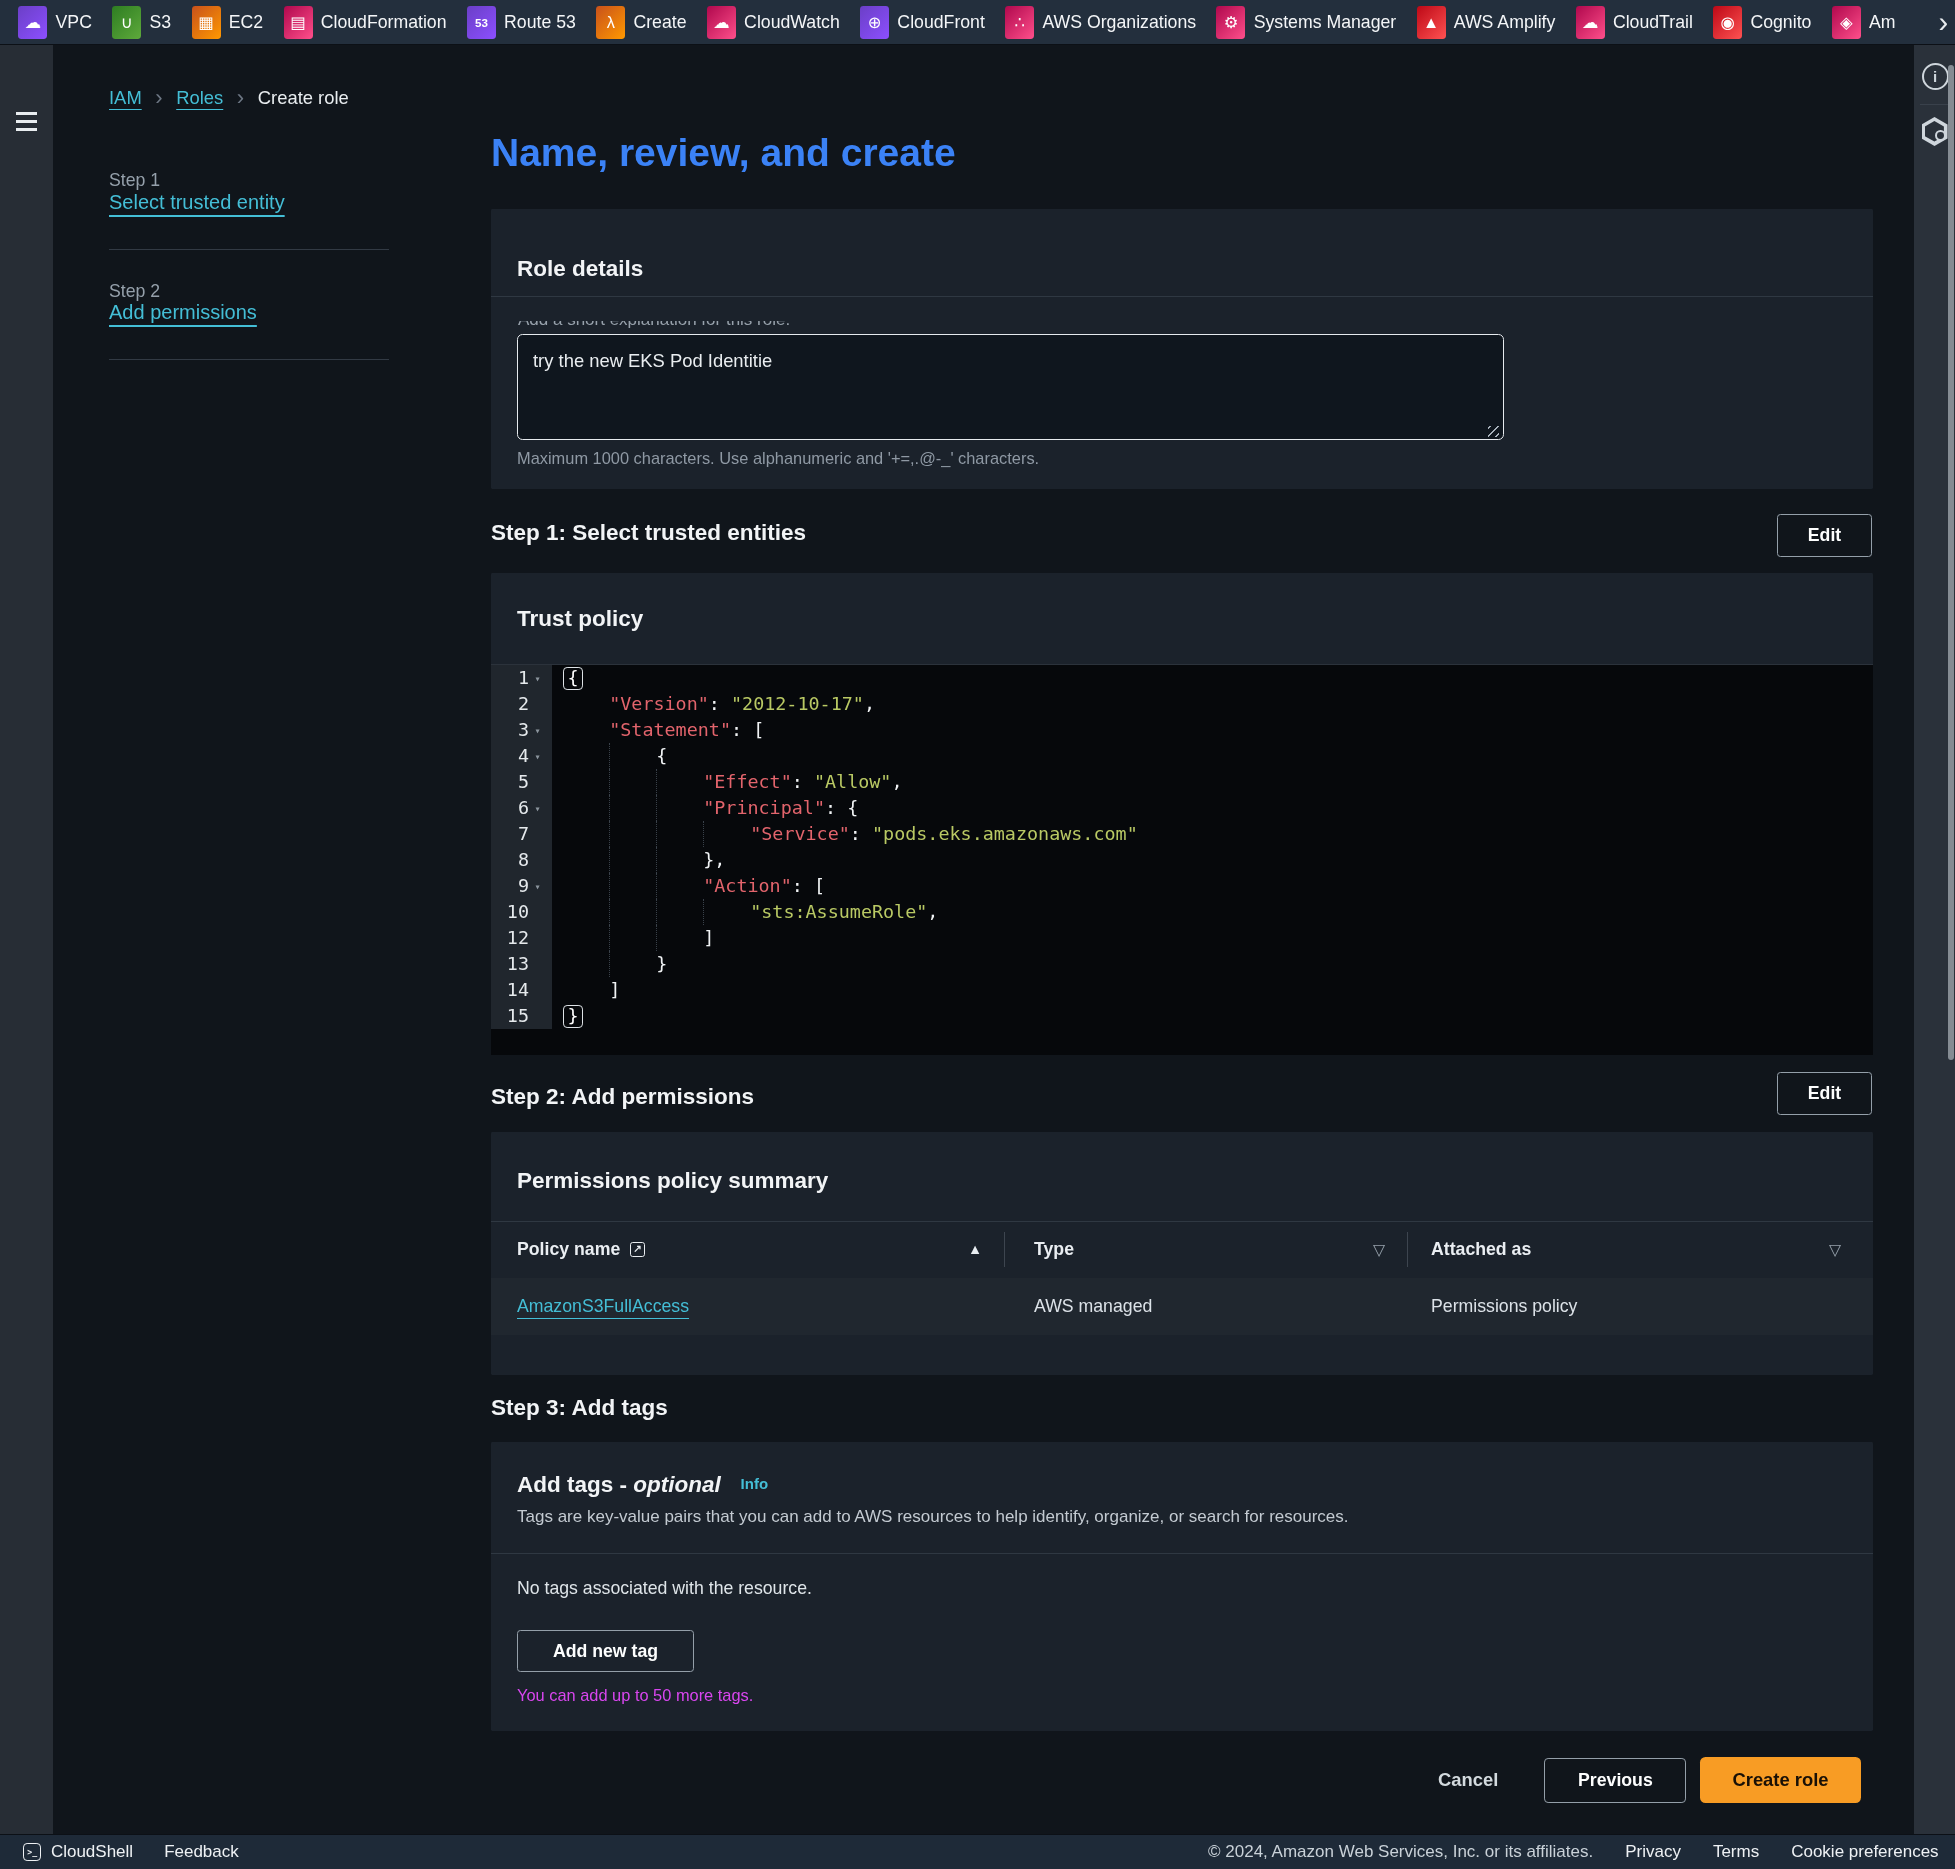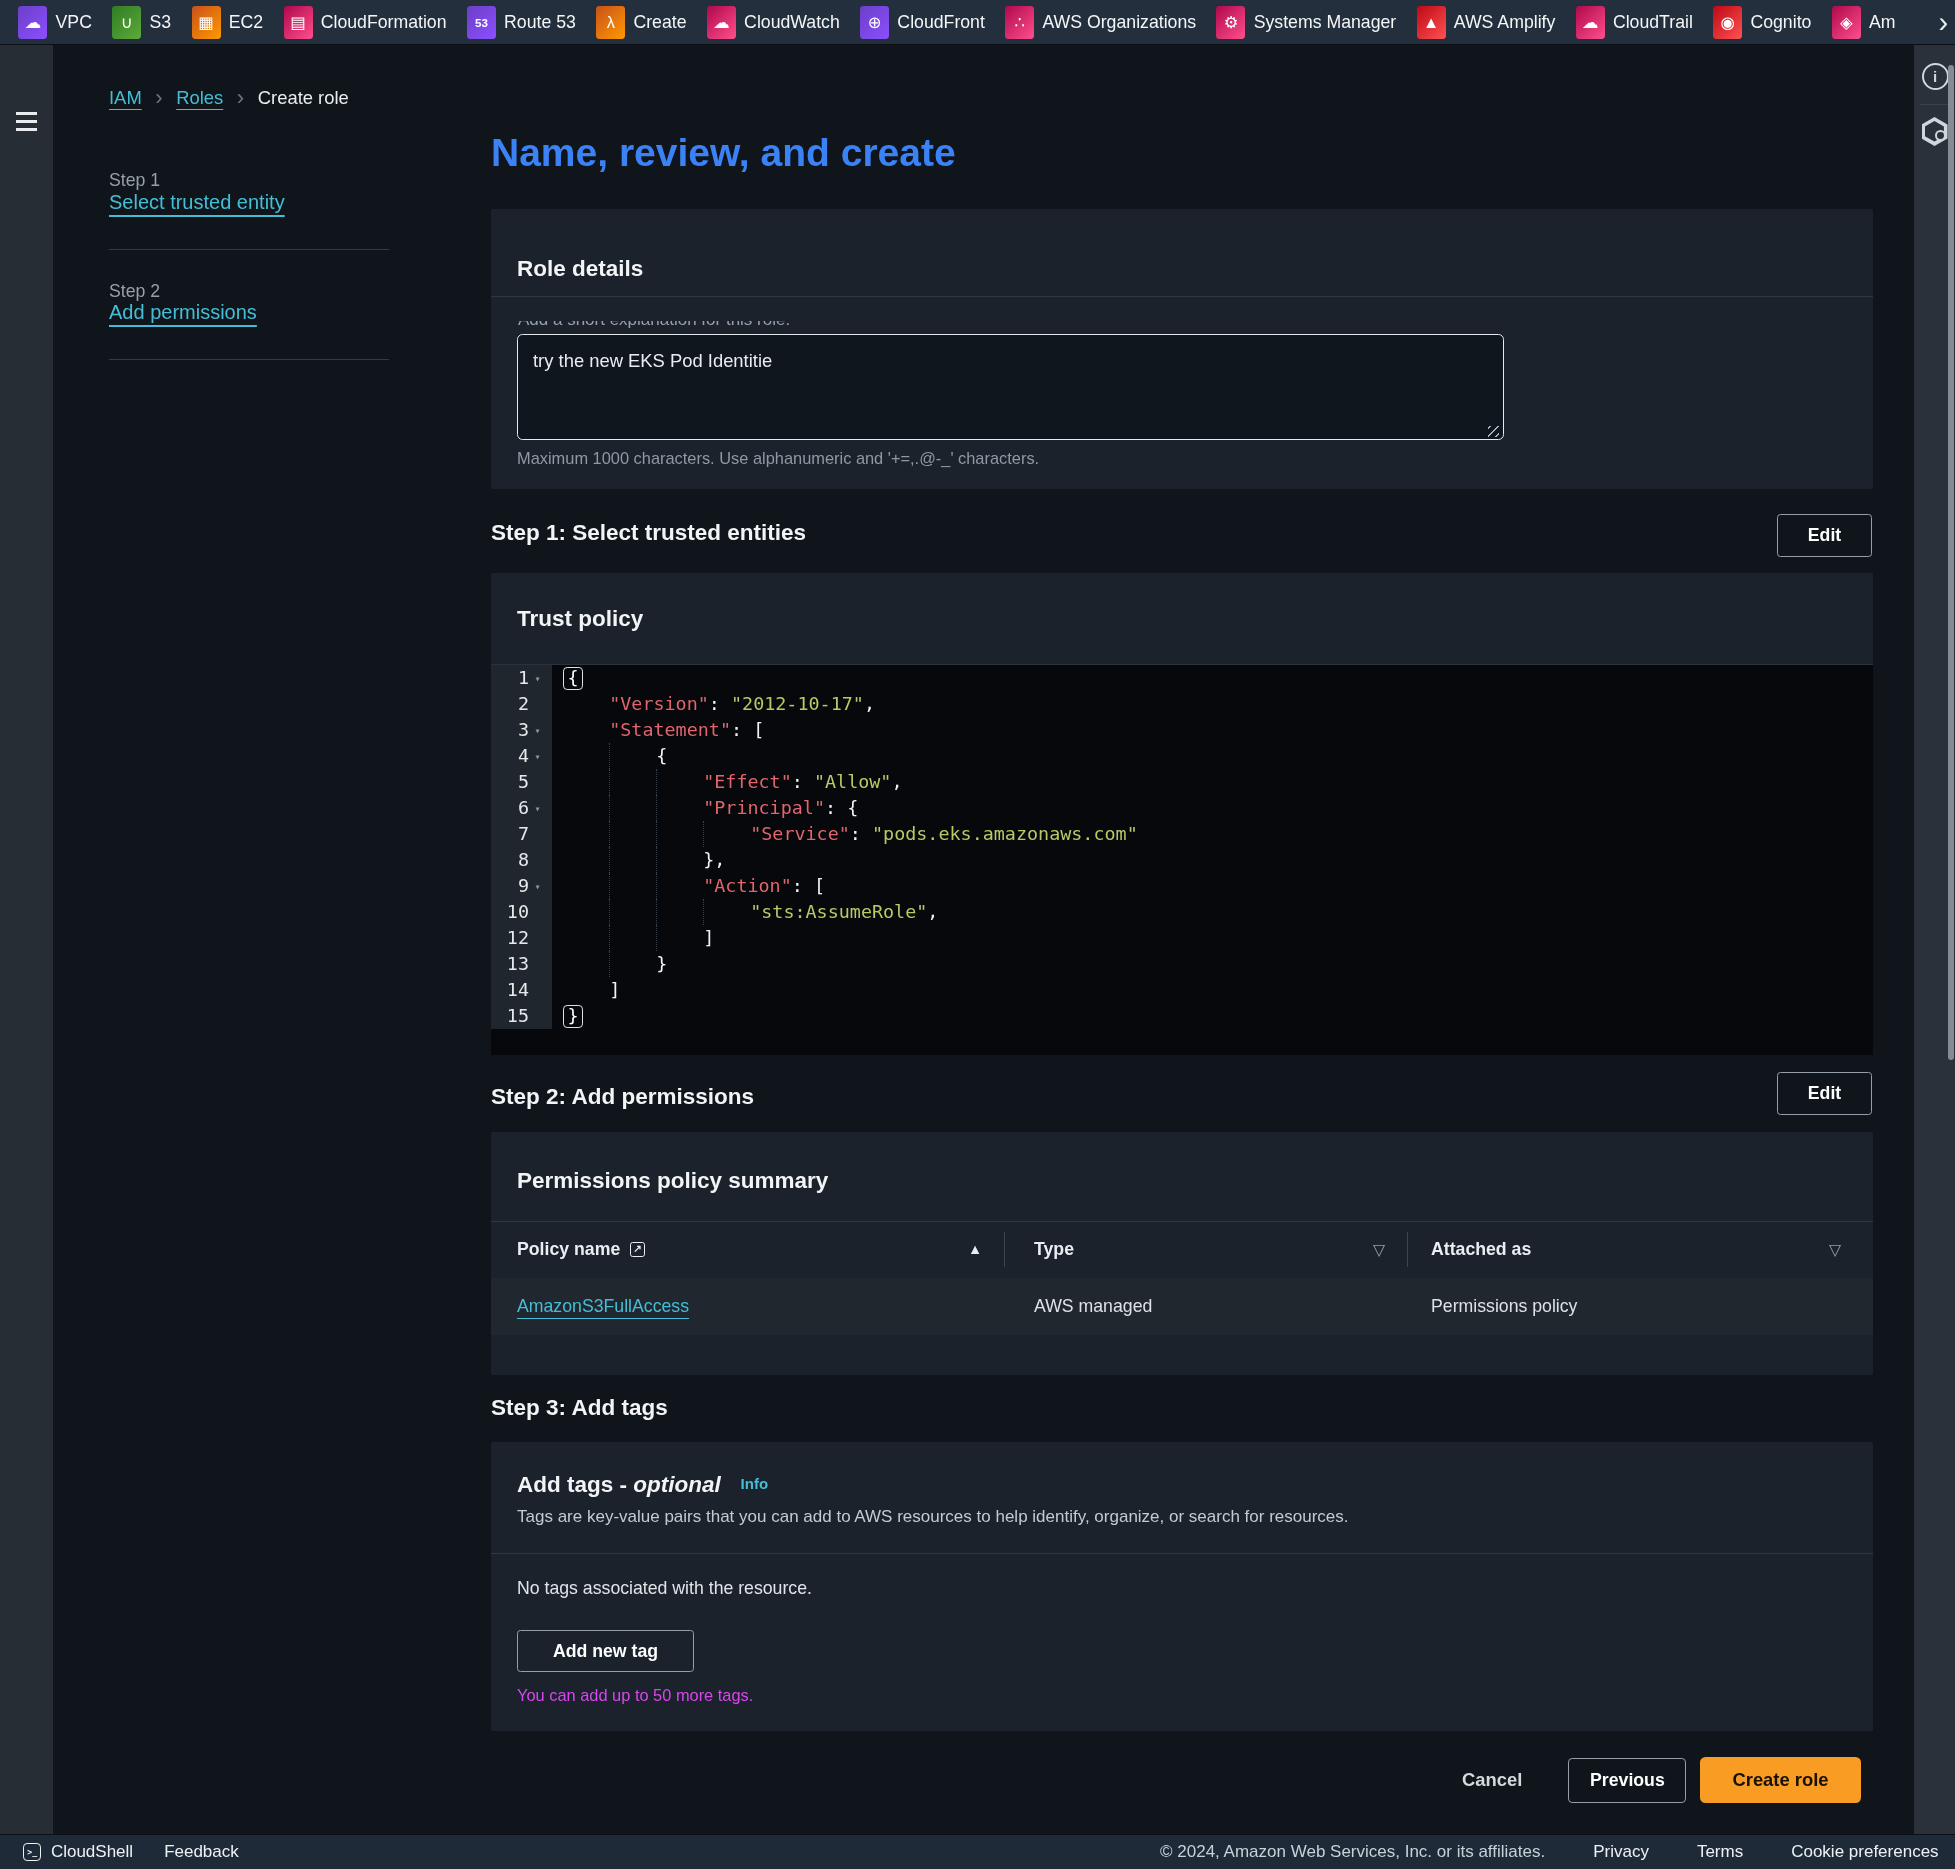--- a/index.html
+++ b/index.html
@@ -114,35 +114,35 @@
   #panel-tags .hdiv.d1{top:111px}
   .empty-text{position:absolute;top:136px;left:26px;font-size:17.7px;color:#dfe5e9}
   .add-tag-btn{position:absolute;top:188px;left:26px;width:177px;height:42px}
   .limit-text{position:absolute;top:244px;left:26px;font-size:16.4px;color:#d946ef}
 
   
   .actions{position:absolute;top:1756px;left:0;width:1370px;height:48px;display:flex;
            justify-content:flex-end;align-items:center}
   .cancel-btn{font-size:18.4px;font-weight:bold;color:#d3dade;background:none;border:none;
               margin-right:40px;cursor:pointer;font-family:inherit}
-  .prev-btn{width:118px;height:45px;margin-right:13.6px;border-radius:4.1px}
+  .prev-btn{width:142px;height:45px;margin-right:13.6px;border-radius:4.1px}
   .create-btn{width:161px;height:46px;background:#f89c24;border:none;border-radius:5.5px;color:#191006;
               font-weight:bold;font-size:18.4px;cursor:pointer;font-family:inherit}
 
   
   .footer{position:absolute;left:0;bottom:0;width:1955px;height:35px;background:#1e2a38;display:flex;
           align-items:center;box-sizing:border-box;padding:0 16.4px 0 23px;font-size:17px;
           border-top:1.4px solid #0c1016}
   .cs-icon{width:16.4px;height:16.4px;border:1.4px solid #eef1f4;border-radius:4.1px;color:#eef1f4;
            font-family:"DejaVu Sans Mono",monospace;font-size:8.2px;font-weight:bold;display:flex;
            align-items:center;justify-content:center;margin-right:9.5px;flex:0 0 auto}
   .footer-link{color:#eef1f4;cursor:pointer;white-space:nowrap}
   .cloudshell{display:flex;align-items:center;cursor:pointer}
   .feedback{margin-left:31px}
-  .footer-right{margin-left:auto;display:flex;align-items:center;gap:48px}
+  .footer-right{margin-left:auto;display:flex;align-items:center;gap:32px}
   .copyright{color:#c9d1d8;white-space:nowrap}
 </style>
 </head>
 <body>
 
 <div class="topbar">
   <div id="topbar-favs" style="display:flex;align-items:center;">
       <div class="fav">
         <span class="chip" style="background: linear-gradient(135deg, rgb(107, 63, 199), rgb(140, 79, 255));">☁</span>
         <span class="fav-label">VPC</span>

